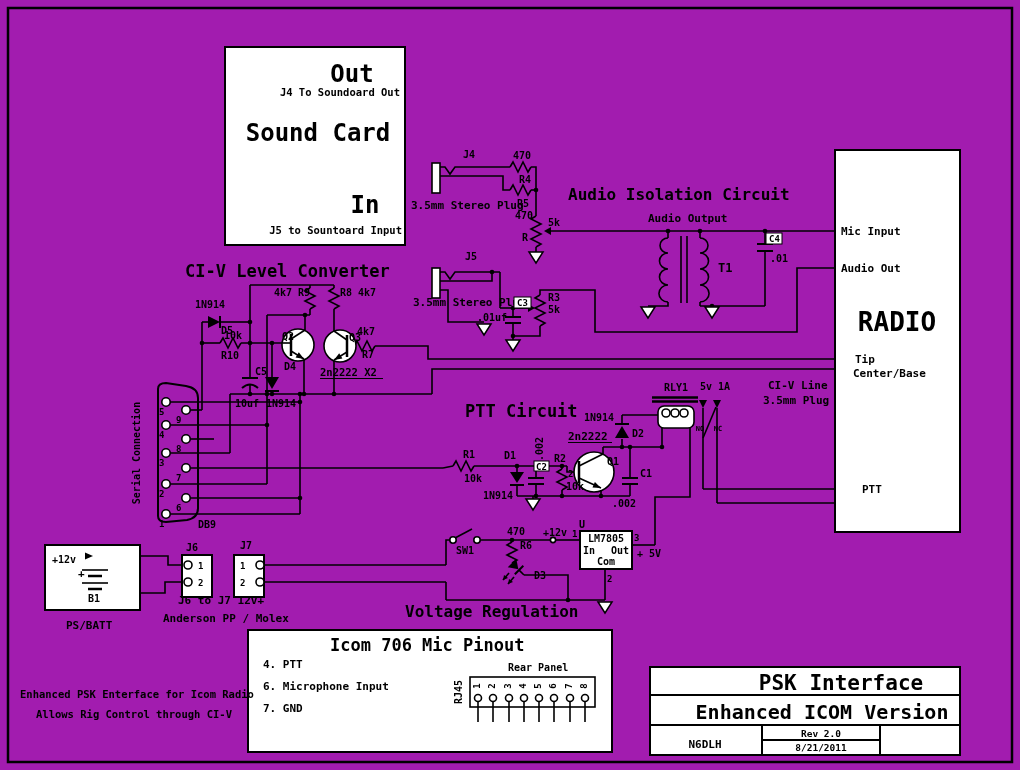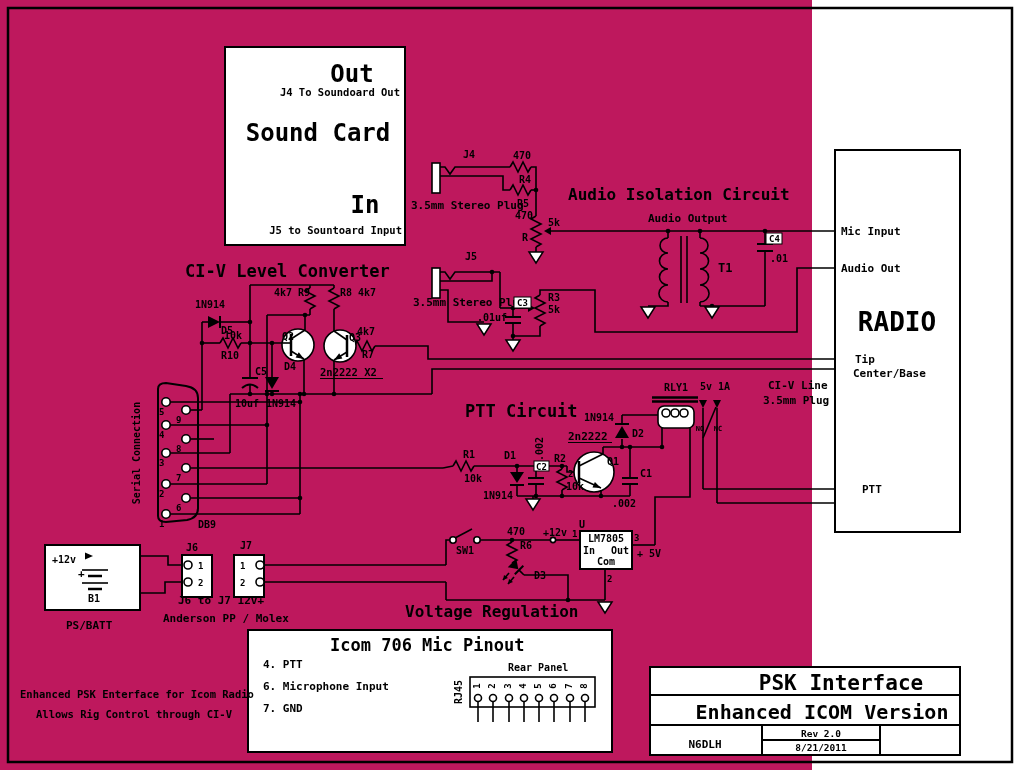--- a/index.html
+++ b/index.html
@@ -1,16 +1,16 @@
 <!DOCTYPE html>
 <html><head>
 <meta charset="utf-8">
 <style>
   html,body{margin:0;padding:0;background:#fff;}
-  .page{position:relative;width:812px;height:770px;background:#be185d;}
+  .page{position:relative;width:1020px;height:770px;background:#a21caf;}
   svg{display:block;}
   text{font-family:"DejaVu Sans Mono","Liberation Mono",monospace;font-weight:bold;fill:#000;}
   .w{stroke:#000;stroke-width:1.6;fill:none;}
   .w2{stroke:#000;stroke-width:2;fill:none;}
   .w25{stroke:#000;stroke-width:2.5;fill:none;}
   .box{fill:#fff;stroke:#000;stroke-width:2;}
   .comp{fill:#fff;stroke:#000;stroke-width:1.6;}
   .dio{fill:#000;stroke:none;}
   .dot{fill:#000;stroke:none;}
   .gnd{fill:#fff;stroke:#000;stroke-width:1.5;}

